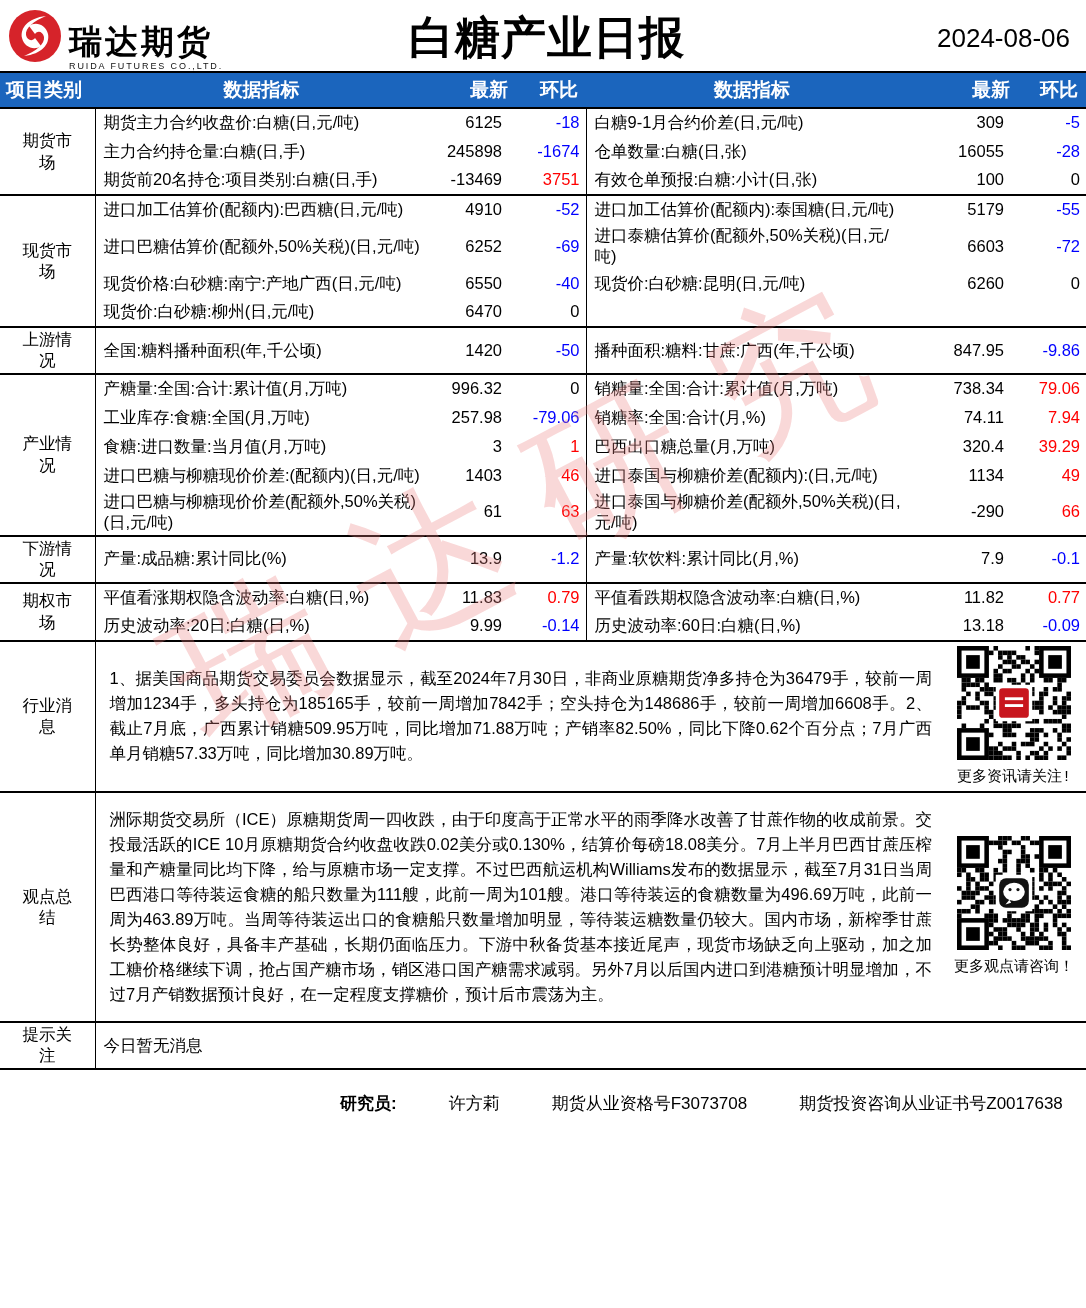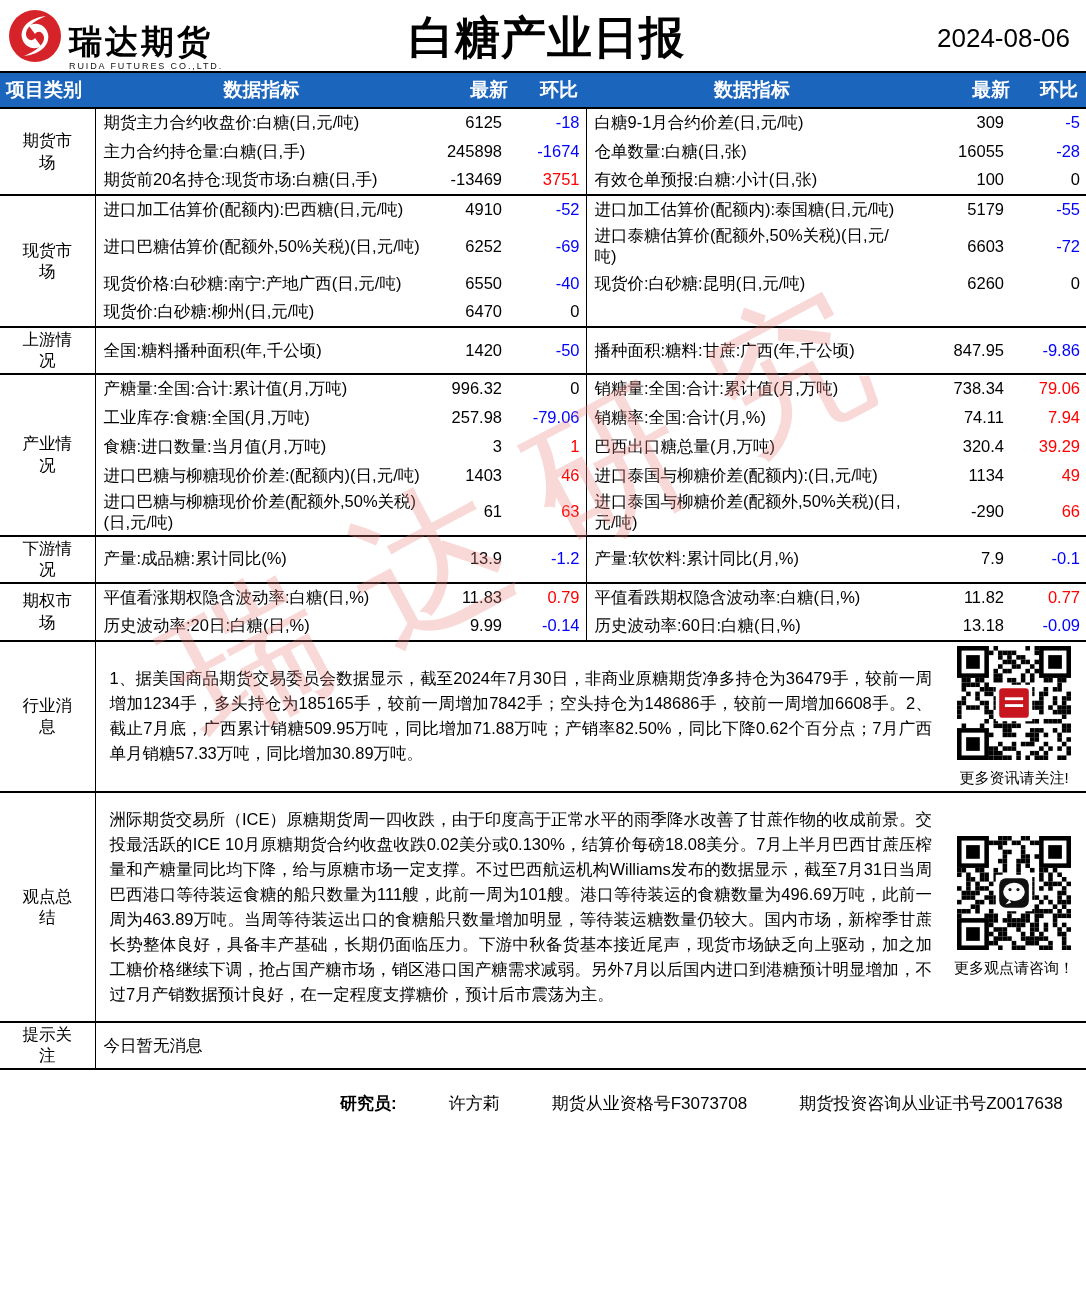--- a/index.html
+++ b/index.html
@@ -28,21 +28,21 @@
   td.ind2{border-left:1.5px solid #000;}
   td.val{text-align:right;padding-right:14px;}
   td.chg{text-align:right;padding-right:6px;}
   .dir-u{color:#ff0000;}
   .dir-d{color:#0000ff;}
   .dir-z{color:#000;}
   
   td.content{padding:4px 6px 4px 10px;}
   .msg-flex{display:flex;align-items:center;}
   .msg-text{flex:1;font-size:16.5px;line-height:25px;text-align:justify;padding:0 16px 0 4px;}
-  .qr-box{width:132px;flex:0 0 auto;text-align:center;}
+  .qr-box{width:132px;flex:0 0 auto;text-align:center;font-family:Liberation Mono, monospace;}
   .qr{display:block;margin:0 auto;}
   .qr-caption{font-size:15px;margin-top:8px;}
   tbody.news td.content{height:140px;}
   tbody.summary td.content{height:220px;}
   tbody.notice tr{height:34px;}
   
   .source-note{margin:12px 0 0 8px;font-size:15px;}
   .researcher-line{display:flex;margin:22px 0 0 340px;font-size:17px;gap:52px;align-items:baseline;}
   .researcher-line .lbl{font-weight:bold;}
   .disclaimer{margin:44px 0 0 0;}
@@ -113,21 +113,21 @@
       </tr>
       <tr>
         <td class="ind">主力合约持仓量:白糖(日,手)</td>
         <td class="val">245898</td>
         <td class="chg dir-d">-1674</td>
         <td class="ind ind2">仓单数量:白糖(日,张)</td>
         <td class="val">16055</td>
         <td class="chg dir-d">-28</td>
       </tr>
       <tr>
-        <td class="ind">期货前20名持仓:现货市场:白糖(日,手)</td>
+        <td class="ind">期货前20名持仓:项目类别:白糖(日,手)</td>
         <td class="val">-13469</td>
         <td class="chg dir-u">3751</td>
         <td class="ind ind2">有效仓单预报:白糖:小计(日,张)</td>
         <td class="val">100</td>
         <td class="chg dir-z">0</td>
       </tr>
     </tbody>
 
     <tbody class="sec">
       <tr>

